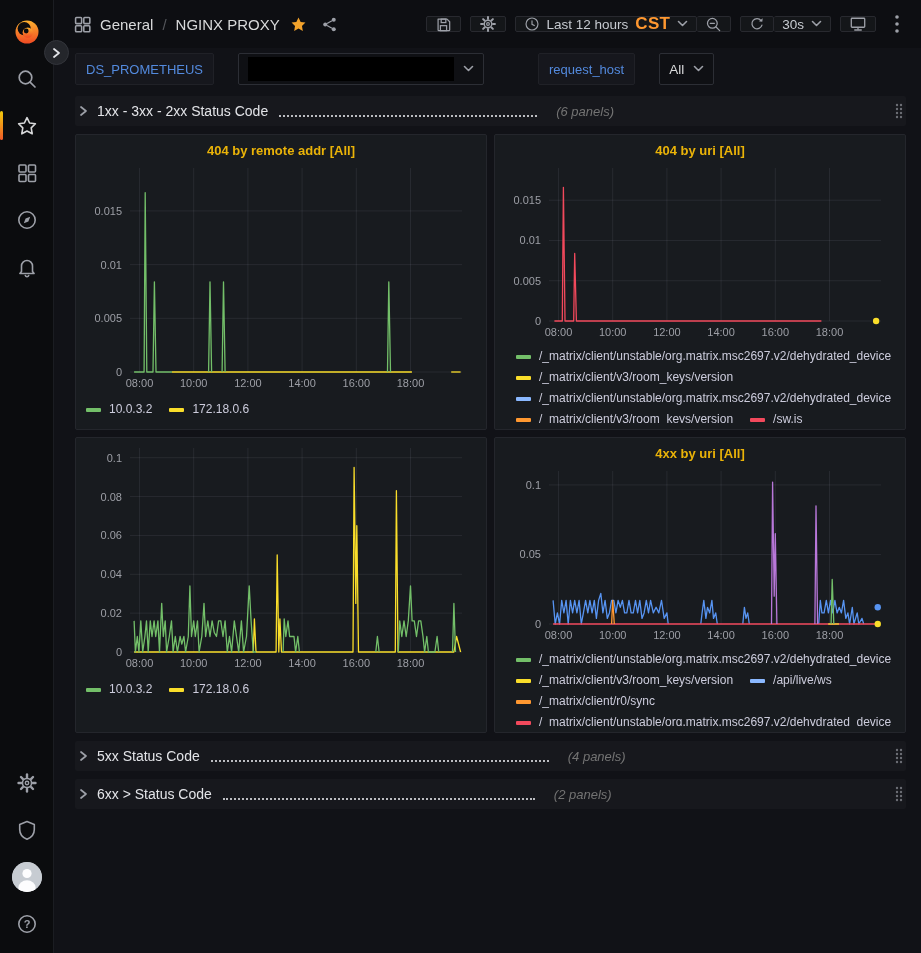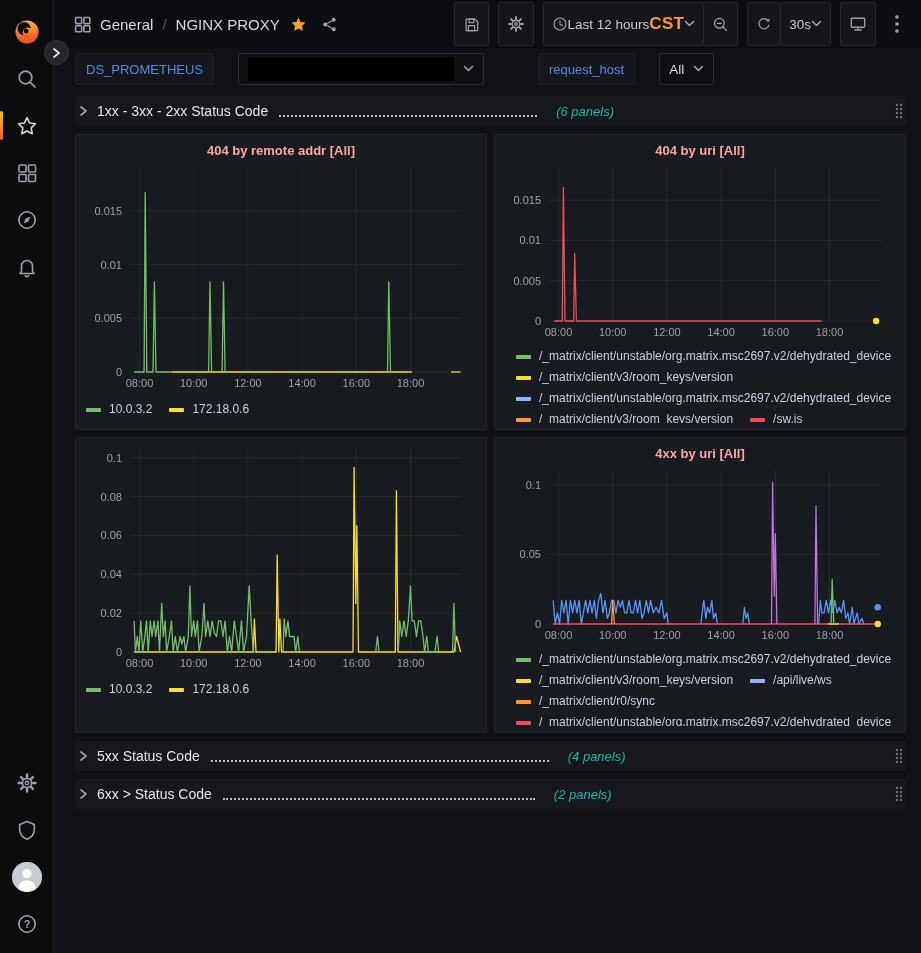--- a/index.html
+++ b/index.html
@@ -14,45 +14,45 @@
   .side-spacer{flex:1;}
   .expand-btn{position:absolute;top:40px;left:44px;width:25px;height:25px;border-radius:50%;background:#24262b;border:1px solid #33353b;color:#d8d9da;display:flex;align-items:center;justify-content:center;cursor:pointer;z-index:40;}
   .avatar-wrap{width:30px;height:30px;border-radius:50%;overflow:hidden;background:#c7ccd2;}
   
   .main{margin-left:54px;height:100%;display:flex;flexDirection:column;flex-direction:column;}
   .topbar{height:48px;flex:none;display:flex;align-items:center;padding:0 12px 0 19px;gap:8px;background:#0d0e12;}
   .crumb{display:flex;gap:9px;font-size:15px;font-weight:500;color:#d8d9da;white-space:nowrap;}
   .crumb .sep{color:#55575c;}
   .crumb-link{cursor:pointer;}
   .topbar-right{margin-left:auto;display:flex;align-items:center;gap:9px;}
-  .tb-btn{height:44px;min-width:32px;display:flex;align-items:center;justify-content:center;gap:0;background:#141619;border:1px solid #28292f;border-radius:2px;color:#c7cbd1;padding:0 8px;font-size:13.5px;cursor:pointer;}
+  .tb-btn{height:16px;min-width:32px;display:flex;align-items:center;justify-content:center;gap:7px;background:#141619;border:1px solid #28292f;border-radius:2px;color:#c7cbd1;padding:0 8px;font-size:13.5px;cursor:pointer;}
   .tb-group{display:flex;}
   .tb-group .tb-btn + .tb-btn{border-left:none;}
   .tb-accent{color:#ff9830;font-weight:700;font-size:17px;letter-spacing:.3px;}
   .kebab-btn{background:none;border:none;height:32px;width:24px;display:flex;align-items:center;justify-content:center;cursor:pointer;padding:0;}
   
   .var-bar{height:46px;flex:none;display:flex;align-items:center;gap:24px;padding:4px 12px 8px 21px;}
   .var-label{height:32px;display:flex;align-items:center;padding:0 10px;background:#16171d;border:1px solid #202127;border-radius:2px;color:#538ade;font-size:13px;font-weight:500;cursor:pointer;}
   .var-select{height:32px;display:flex;align-items:center;gap:9px;padding:0 9px;background:#0f1014;border:1px solid #2c2e35;border-radius:2px;cursor:pointer;font-size:13.5px;color:#d8d9da;}
   .redacted-box{width:206px;height:24px;background:#000;}
   .var-gap{width:6px;}
   
   .content{padding:2px 15px 0 21px;}
   .row{height:30px;display:flex;align-items:center;gap:9px;padding:0 4px;position:relative;margin-bottom:8px;cursor:pointer;}
   .row.collapsed{background:#17181d;border-radius:2px;}
   .row.expanded{margin-top:2px;margin-bottom:10px;}
   .row-title{font-size:14px;font-weight:400;color:#e3e4e8;white-space:nowrap;}
   .dots{height:11px;border-bottom:2px dotted rgba(216,217,222,.85);flex:none;margin-left:2px;}
   .dots-a{width:258px;}.dots-b{width:330px;}.dots-c{width:338px;}.dots-d{width:312px;}
-  .row-count{font-style:italic;font-size:13px;color:#14b8a6;margin-left:10px;white-space:nowrap;}
+  .row-count{font-style:italic;font-size:13px;color:#737373;margin-left:10px;white-space:nowrap;}
   .row-handle{position:absolute;right:2px;top:50%;transform:translateY(-50%);cursor:grab;color:#6c6e75;}
   
   .grid{display:grid;grid-template-columns:1fr 1fr;gap:7px;margin-bottom:8px;}
   .panel{height:296px;background:#181b1f;border:1px solid #24262c;border-radius:2px;display:flex;flex-direction:column;padding:4px 10px 6px;overflow:hidden;}
-  .panel-title{flex:none;text-align:center;font-size:13px;font-weight:700;color:#fca5a5;height:23px;line-height:23px;cursor:pointer;white-space:nowrap;}
+  .panel-title{flex:none;text-align:center;font-size:13px;font-weight:700;color:#eab308;height:23px;line-height:23px;cursor:pointer;white-space:nowrap;}
   .chart{width:100%;flex:none;}
   .chart.tall{height:232px;}
   .chart.short{height:181px;}
   .panel-legend{font-size:12px;color:#ccccdc;}
   .panel-legend.single{flex:none;display:flex;column-gap:17px;margin-top:5px;overflow:hidden;}
   .panel-legend.multi{flex:1;display:flex;flex-wrap:wrap;align-content:flex-start;column-gap:17px;margin-top:3px;padding-left:11px;overflow:hidden;}
   .legend-item{display:flex;align-items:center;gap:8px;white-space:nowrap;flex:0 0 auto;height:21px;line-height:21px;cursor:pointer;}
   .legend-dash{width:15px;height:4px;border-radius:1px;flex:none;}
 </style>
 </head>

